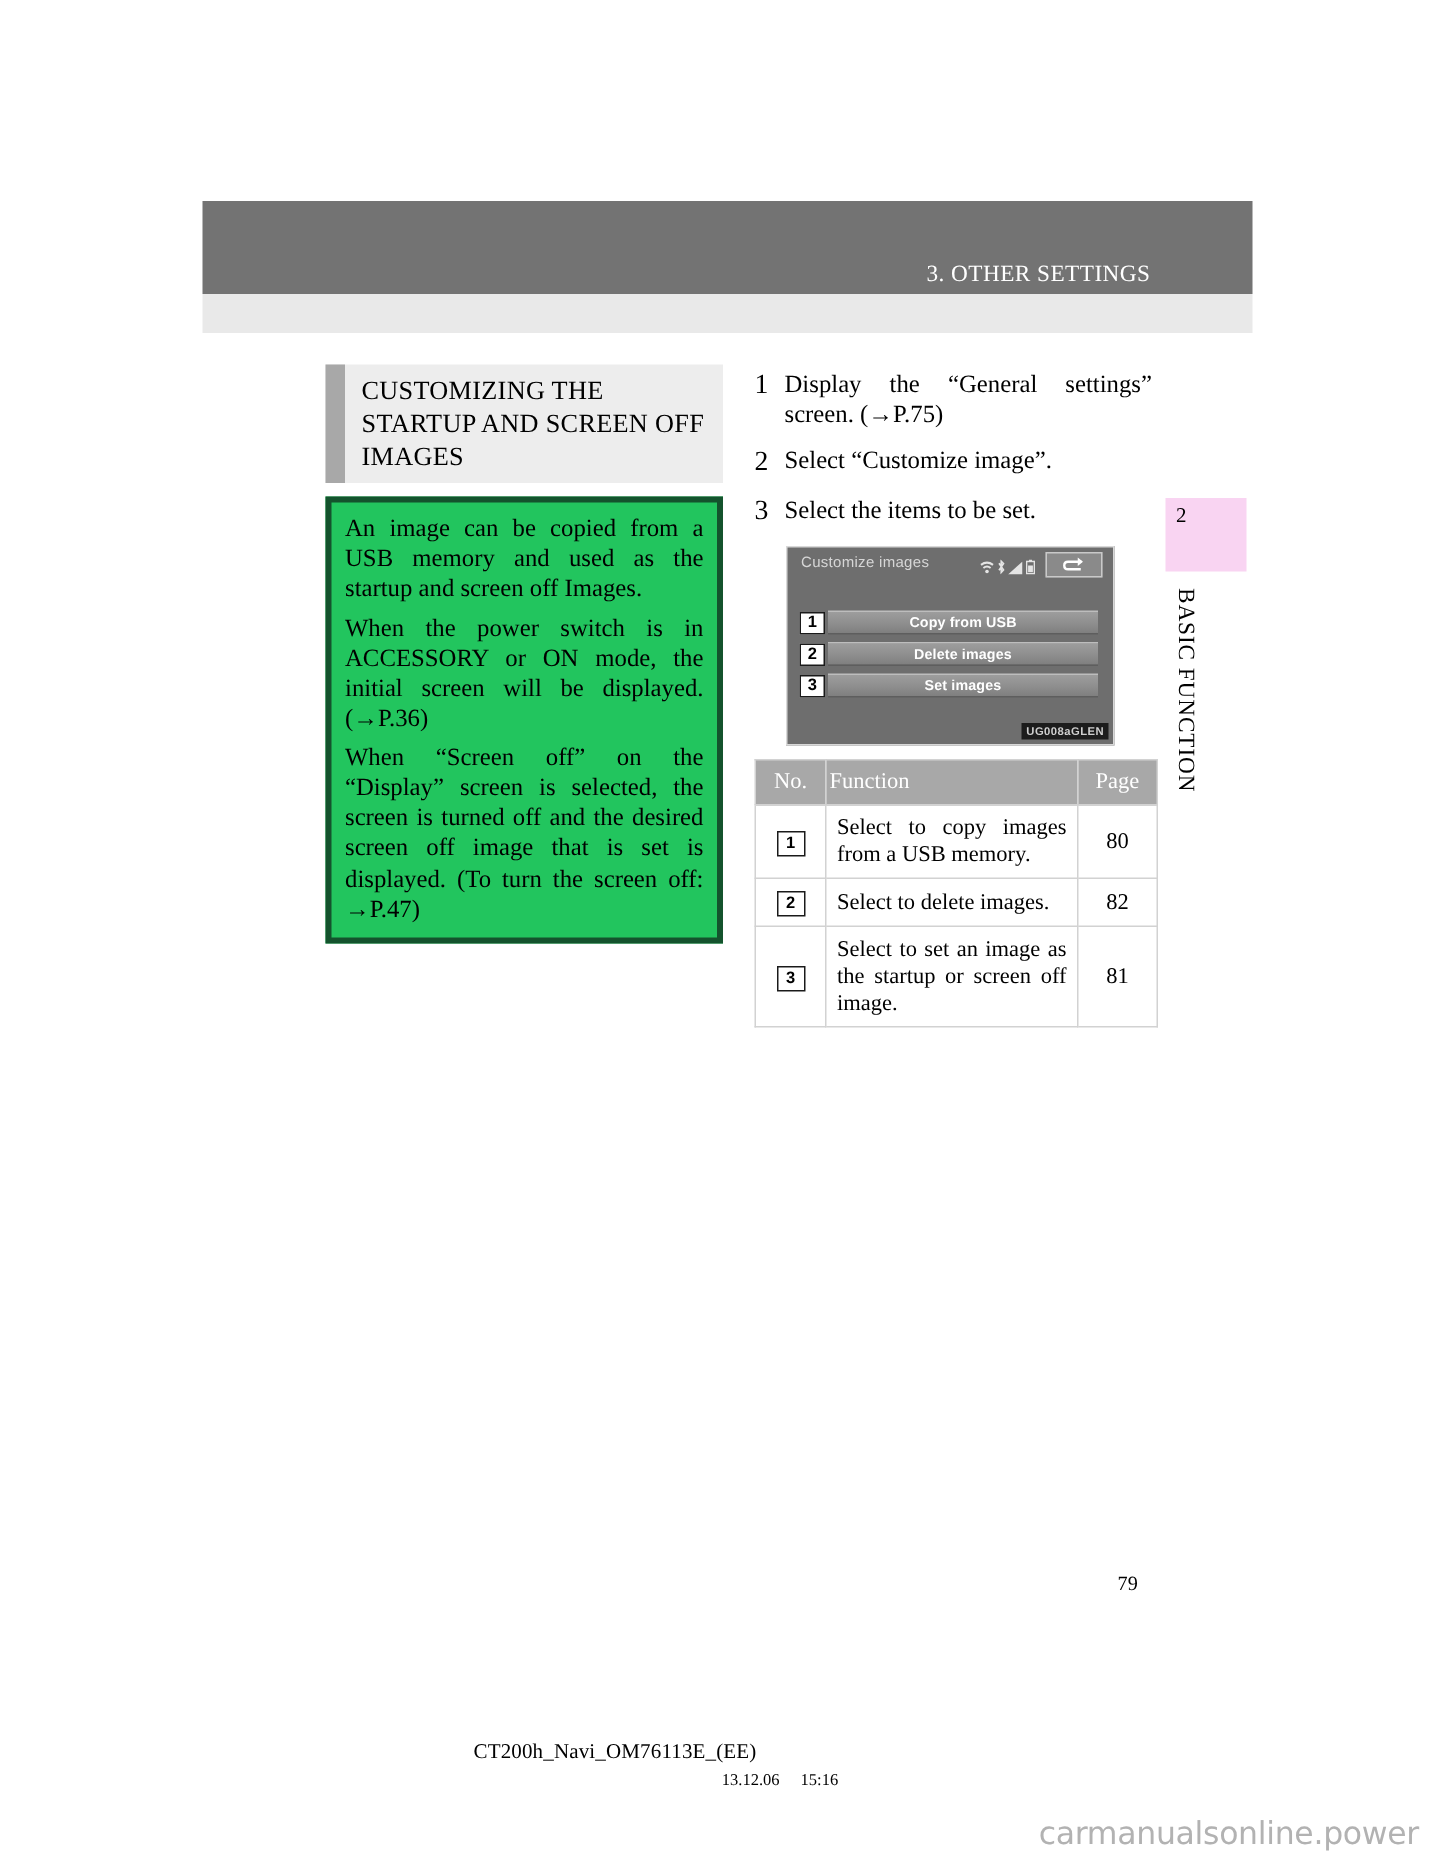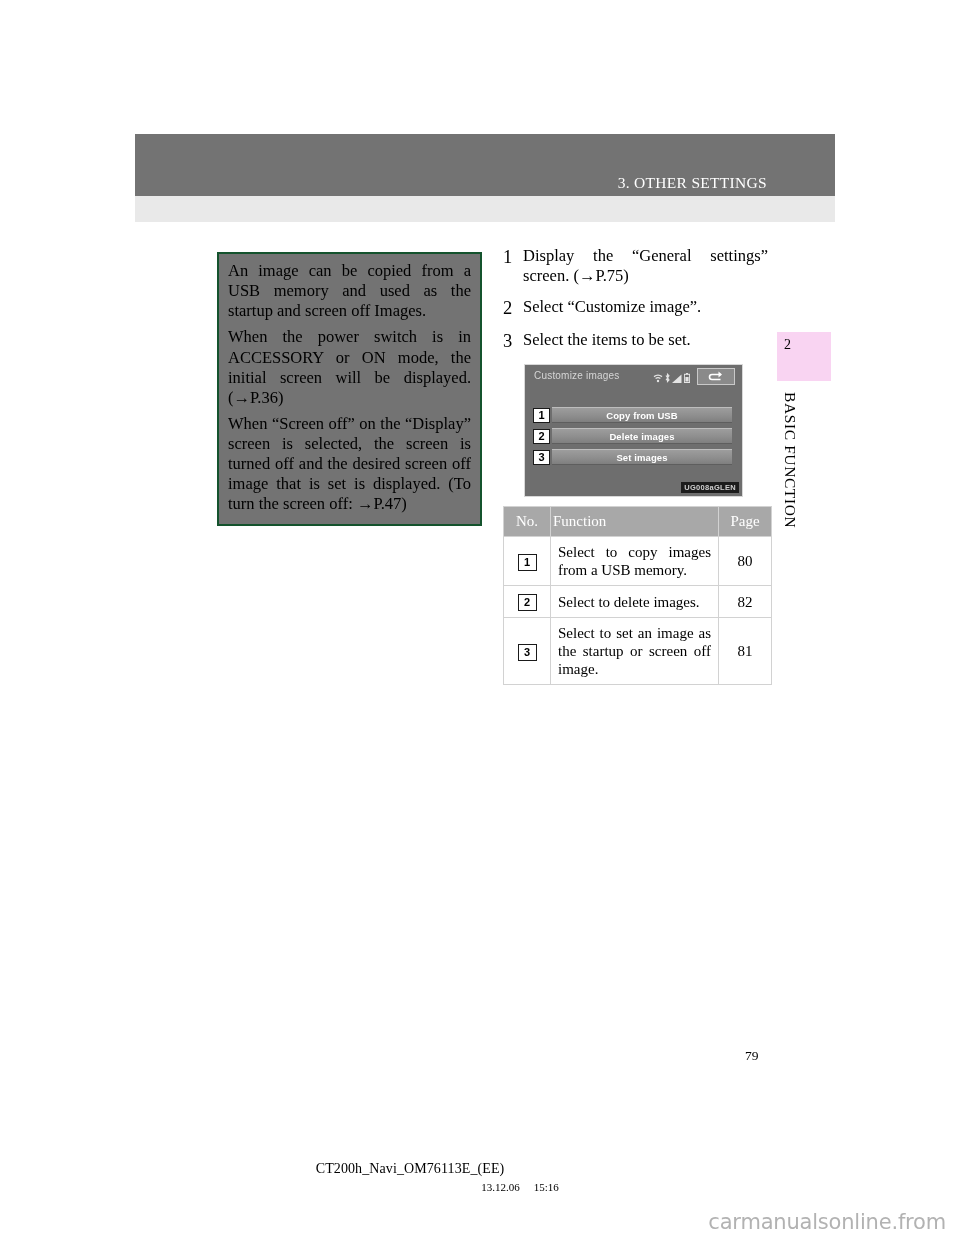--- a/index.html
+++ b/index.html
@@ -64,23 +64,23 @@
   }
   #section-title-text {
     padding: 6px 4px 7px 11px;
     font-size: 17.5px;
     line-height: 1.26;
     letter-spacing: 0.2px;
   }
 
   #info-box {
     margin-top: 9px;
-    border: 2px solid #14532d;
+    border: 4px solid #14532d;
     padding: 7px 9px 9px 9px;
-    background: #737373;
+    background: #22c55e;
   }
   #info-box p {
     margin: 0 0 6px 0;
     font-size: 16.5px;
     line-height: 1.22;
     text-align: justify;
     text-align-last: left;
     hyphens: none;
   }
   #info-box p:last-child { margin-bottom: 0; }
@@ -321,20 +321,24 @@
 </head>
 <body>
 
 <div id="header-bar">
   <div id="header-chapter-title">3. OTHER SETTINGS</div>
 </div>
 <div id="header-subbar"></div>
 
 <div id="left-col">
 
+  <div id="section-title-block">
+    <div id="section-title-bar"></div>
+    <div id="section-title-text">CUSTOMIZING THE STARTUP AND SCREEN OFF IMAGES</div>
+  </div>
 
   <div id="info-box">
     <p>An image can be copied from a USB memory and used as the startup and screen off Images.</p>
     <p>When the power switch is in ACCESSORY or ON mode, the initial screen will be displayed. (→P.36)</p>
     <p>When “Screen off” on the “Display” screen is selected, the screen is turned off and the desired screen off image that is set is displayed. (To turn the screen off: →P.47)</p>
   </div>
 
 </div>
 
 <div id="right-col">
@@ -441,13 +445,13 @@
 <div id="side-tab">
   <div id="side-tab-num">2</div>
 </div>
 <div id="side-vertical-label">BASIC FUNCTION</div>
 
 <div id="page-number">79</div>
 <div id="footer-doc-id">CT200h_Navi_OM76113E_(EE)</div>
 <div id="footer-timestamp">
   <span>13.12.06</span><span class="tsgap"></span><span>15:16</span>
 </div>
-<div id="watermark">carmanualsonline.from</div>
+<div id="watermark">carmanualsonline.power</div>
 
 </body></html>

